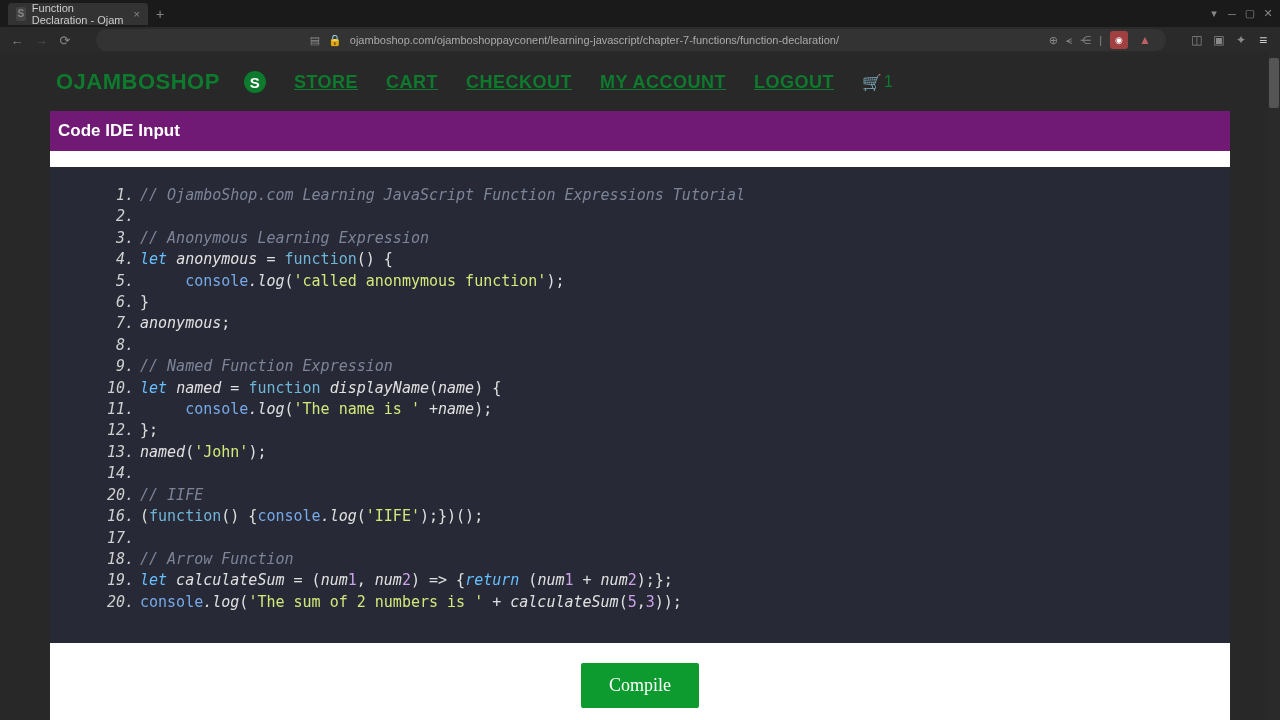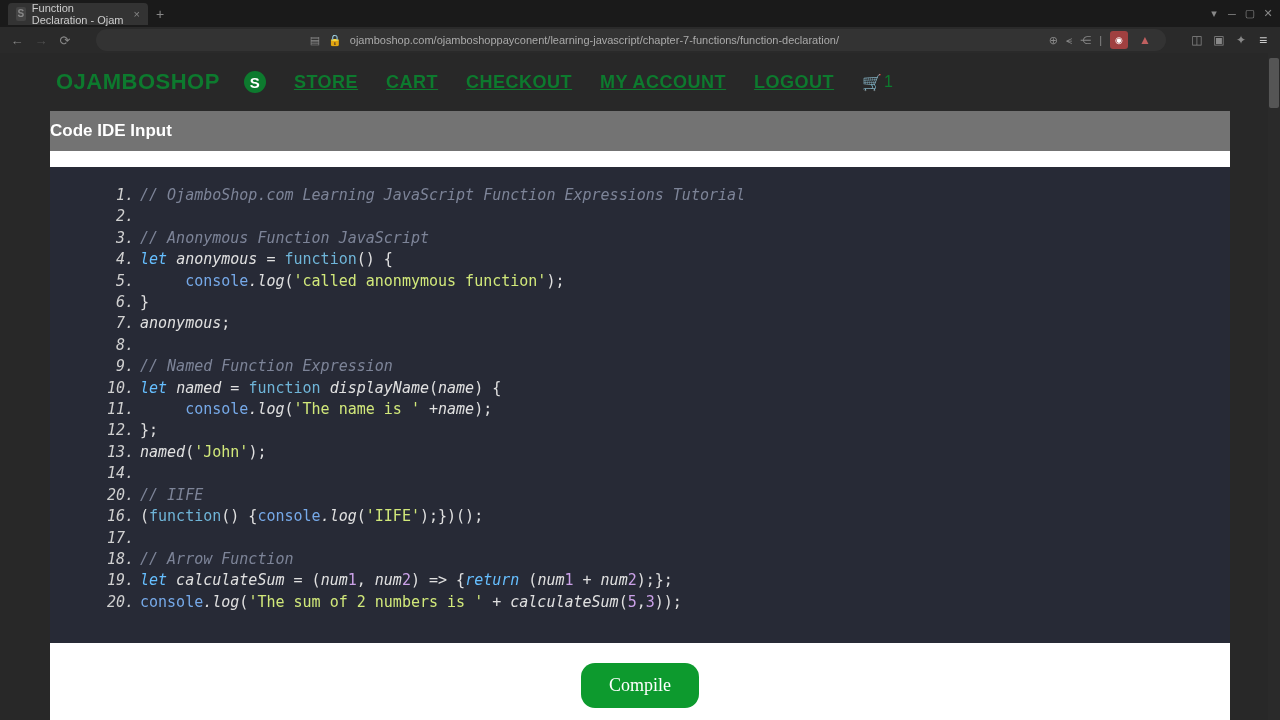--- a/index.html
+++ b/index.html
@@ -30,41 +30,41 @@
 .scrollbar-track { position: absolute; right: 0; top: 0; width: 12px; height: 100%; background: #2a2a2a; }
 .scrollbar-thumb { position: absolute; right: 1px; top: 5px; width: 10px; height: 50px; background: #555; border-radius: 2px; }
 
 .navbar { background: #282828; height: 58px; display: flex; align-items: center; padding: 0 56px; gap: 28px; }
 .brand { color: #0d7a2e; font-size: 22px; font-weight: 900; display: flex; align-items: center; gap: 24px; letter-spacing: 0.5px; }
 .brand-icon { width: 22px; height: 22px; background: #0d7a2e; border-radius: 50%; color: #fff; display: flex; align-items: center; justify-content: center; font-size: 15px; font-weight: bold; }
 .nav-link { color: #0d7a2e; font-size: 18px; font-weight: 900; cursor: pointer; letter-spacing: 0.5px; text-decoration: underline;}
 .cart-icon { color: #0d7a2e; display: flex; align-items: center; gap: 2px; font-size: 16px; }
 
 .content { margin: 0 50px; background: #fff; padding-bottom: 40px;}
-.ide-header { background: #737373; color: #fff; padding: 10px 0; font-size: 17px; font-weight: bold; }
+.ide-header { background: #701a75; color: #fff; padding: 10px 8px; font-size: 17px; font-weight: bold; }
 .code-area { background: #272a36; margin: 16px 0 0 0; padding: 18px 0 30px 0; font-family: 'Consolas', monospace; font-size: 15px; line-height: 21.4px; }
 .line { display: flex; }
 .line-num { width: 90px; text-align: right; color: #d0d0d0; font-style: italic; padding-right: 6px; }
 .line-num::after { content: "."; }
 .code { white-space: pre; }
 
 
 .comment { color: #7d8498; font-style: italic; }
 .keyword { color: #66bfff; font-style: italic; }
 .kw2 { color: #6fb5d8; }
 .func { color: #76a9e8; }
 .string { color: #d1e87a; }
 .ident { font-style: italic; color: #e0e0e0; }
 .paren { color: #e0e0e0; }
 .punc { color: #e0e0e0; }
 .op { color: #e0e0e0; }
 .num { color: #cba1e8; }
 
 .compile-row { display: flex; justify-content: center; padding: 20px 0; }
-.compile-btn { background: #0d9a2e; color: #fff; padding: 12px 28px; font-size: 18px; font-family: Georgia, serif; border: none; cursor: pointer; border-radius: 14px; }
+.compile-btn { background: #0d9a2e; color: #fff; padding: 12px 28px; font-size: 18px; font-family: Georgia, serif; border: none; cursor: pointer; border-radius: 2px; }
 </style>
 </head>
 <body>
 
 <div class="browser-chrome">
   <div class="tab-bar">
     <div class="tab">
       <span class="tab-favicon">S</span>
       <span>Function Declaration - Ojam</span>
       <span class="tab-close">×</span>
@@ -127,21 +127,21 @@
       <div class="line">
           <span class="line-num">1</span>
           <span class="code"><span class="comment">// OjamboShop.com Learning JavaScript Function Expressions Tutorial</span></span>
         </div>
       <div class="line">
           <span class="line-num">2</span>
           <span class="code"></span>
         </div>
       <div class="line">
           <span class="line-num">3</span>
-          <span class="code"><span class="comment">// Anonymous Function JavaScript</span></span>
+          <span class="code"><span class="comment">// Anonymous Learning Expression</span></span>
         </div>
       <div class="line">
           <span class="line-num">4</span>
           <span class="code"><span class="keyword">let</span><span class="ident"> </span><span class="ident">anonymous</span><span class="op"> = </span><span class="kw2">function</span><span class="paren">() {</span></span>
         </div>
       <div class="line">
           <span class="line-num">5</span>
           <span class="code"><span>     </span><span class="func">console</span><span class="ident">.log</span><span class="paren">(</span><span class="string">'called anonmymous function'</span><span class="paren">);</span></span>
         </div>
       <div class="line">

